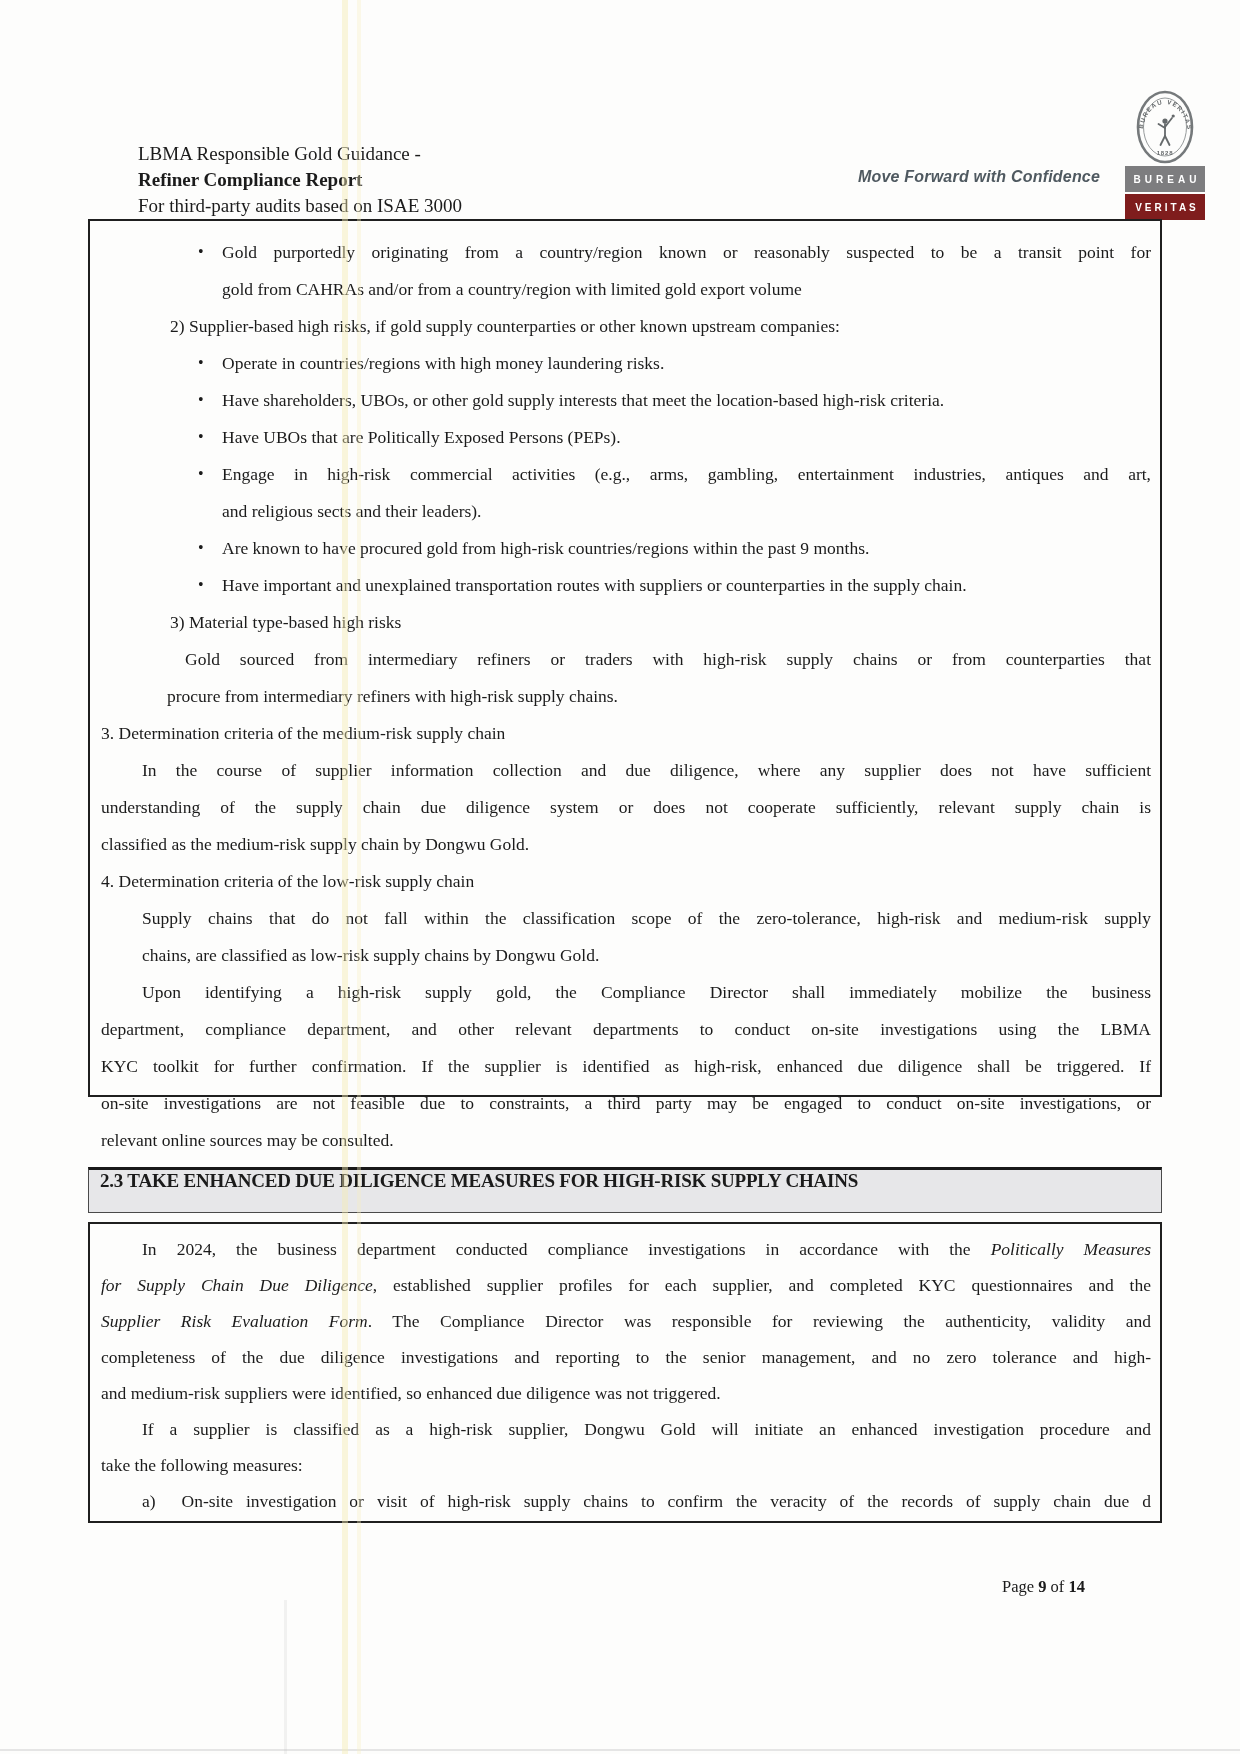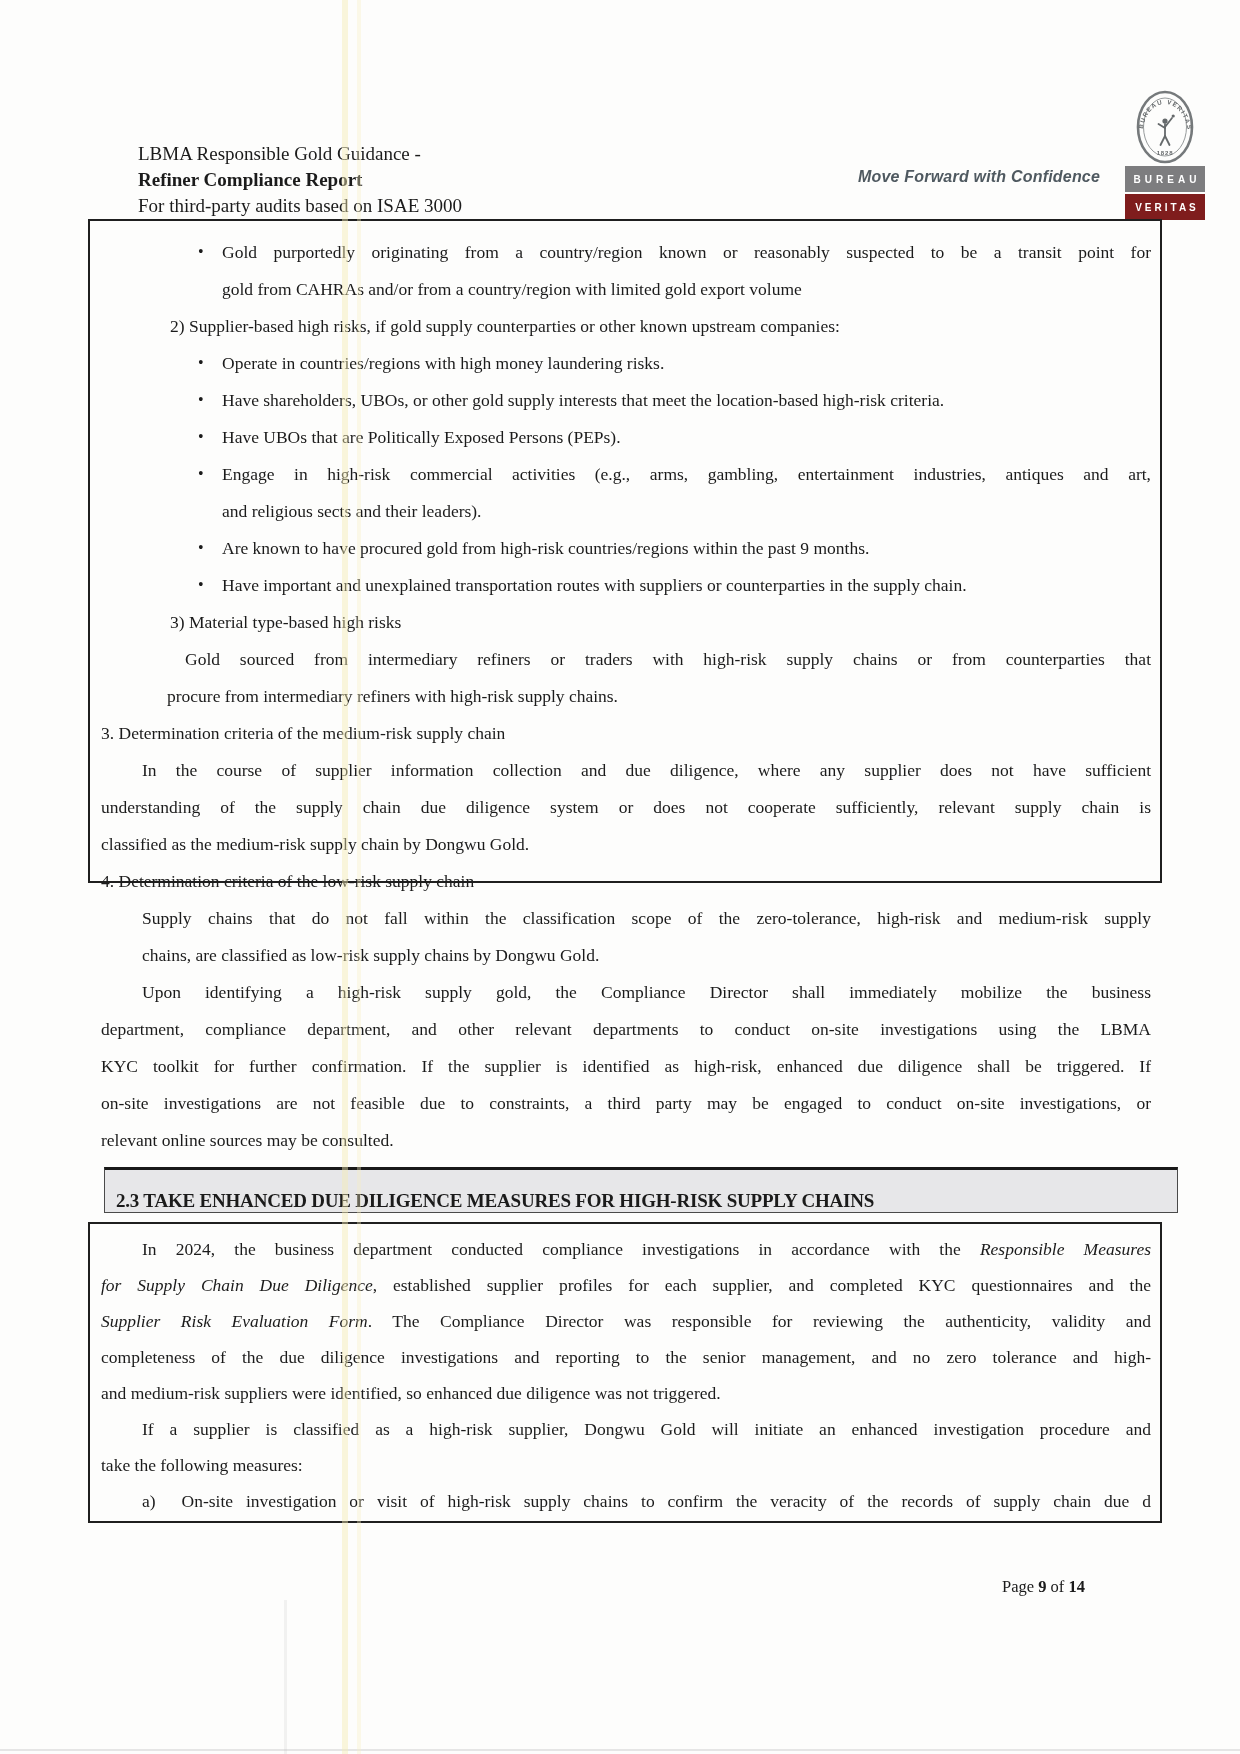--- a/index.html
+++ b/index.html
@@ -15,41 +15,41 @@
   #logo{position:absolute;left:1125px;top:90px;width:80px;}
   #logo .emblem{display:block;margin:0 auto;}
   .band{height:26px;margin-top:2px;display:flex;align-items:center;justify-content:center;
         font-family:"Liberation Sans","DejaVu Sans",sans-serif;font-weight:bold;
         font-size:10px;color:#ffffff;letter-spacing:4px;padding-left:4px;}
   #band-bureau{background:#7d7d7f;}
   #band-veritas{background:#7f1d1d;letter-spacing:3px;}
   
   .cbox{position:absolute;left:88px;width:1074px;border:2px solid #1f1f1f;background:transparent;
         box-sizing:border-box;font-size:17.5px;}
-  #box1{top:219px;height:664px;padding:13px 9px 0 11px;}
+  #box1{top:219px;height:878px;padding:13px 9px 0 11px;}
   #box1 .line{line-height:37px;}
   #box2{top:1222px;height:301px;padding:7px 9px 0 11px;}
   #box2 .line{line-height:36px;}
   .line{white-space:normal;}
   .just{text-align:justify;text-align-last:justify;}
   .t-flush{margin-left:0;}
   .t-pind{margin-left:41px;}
   .t-num{margin-left:69px;}
   .t-gold1{margin-left:84px;}
   .t-goldc{margin-left:66px;}
   .t-alist{margin-left:41px;}
   .t-bullet{margin-left:121px;position:relative;}
   .t-bullet::before{content:"\2022";position:absolute;left:-24px;top:-1px;font-size:16px;}
   .t-bulletc{margin-left:121px;}
   .it{font-style:italic;}
   .b{font-weight:bold;}
   
-  #section-bar{position:absolute;left:104px;top:1167px;width:1074px;height:46px;box-sizing:border-box;
+  #section-bar{position:absolute;left:88px;top:1167px;width:1074px;height:46px;box-sizing:border-box;
                background:#e7e7e9;border:1px solid #4a4a4a;border-top:3px solid #191919;
-               display:flex;align-items:flex-end;padding-left:11px;}
+               display:flex;align-items:flex-start;padding-left:11px;}
   #section-bar .title{font-weight:bold;font-size:19px;letter-spacing:-0.2px;}
   
   #footer{position:absolute;left:1002px;top:1577px;font-size:16.5px;}
   
   .streak{position:absolute;top:0;height:1754px;pointer-events:none;z-index:9;}
   #streak1{left:342px;width:6px;background:rgba(244,234,180,0.45);}
   #streak2{left:357px;width:4px;background:rgba(246,238,195,0.35);}
   #streak3{left:284px;width:3px;top:1600px;height:154px;background:rgba(190,190,190,0.18);}
   #bottom-edge{position:absolute;left:0;top:1749px;width:1240px;height:2px;background:rgba(160,160,160,0.25);}
 </style>
@@ -117,21 +117,21 @@
       <div class="line t-flush just">KYC toolkit for further confirmation. If the supplier is identified as high-risk, enhanced due diligence shall be triggered. If</div>
       <div class="line t-flush just">on-site investigations are not feasible due to constraints, a third party may be engaged to conduct on-site investigations, or</div>
       <div class="line t-flush">relevant online sources may be consulted.</div>
     </div>
 
   <div id="section-bar">
     <div class="title">2.3 TAKE ENHANCED DUE DILIGENCE MEASURES FOR HIGH-RISK SUPPLY CHAINS</div>
   </div>
 
   <div class="cbox" id="box2">
-      <div class="line t-pind just"><span>In 2024, the business department conducted compliance investigations in accordance with the </span><span class="it">Responsible Measures</span></div>
+      <div class="line t-pind just"><span>In 2024, the business department conducted compliance investigations in accordance with the </span><span class="it">Politically Measures</span></div>
       <div class="line t-flush just"><span class="it">for Supply Chain Due Diligence</span><span>, established supplier profiles for each supplier, and completed KYC questionnaires and the</span></div>
       <div class="line t-flush just"><span class="it">Supplier Risk Evaluation Form</span><span>. The Compliance Director was responsible for reviewing the authenticity, validity and</span></div>
       <div class="line t-flush just">completeness of the due diligence investigations and reporting to the senior management, and no zero tolerance and high-</div>
       <div class="line t-flush">and medium-risk suppliers were identified, so enhanced due diligence was not triggered.</div>
       <div class="line t-pind just">If a supplier is classified as a high-risk supplier, Dongwu Gold will initiate an enhanced investigation procedure and</div>
       <div class="line t-flush">take the following measures:</div>
       <div class="line t-alist just">a)&nbsp; On-site investigation or visit of high-risk supply chains to confirm the veracity of the records of supply chain due d</div>
     </div>
 
   <div id="footer"><span>Page </span><span class="b">9</span><span> of </span><span class="b">14</span></div>

